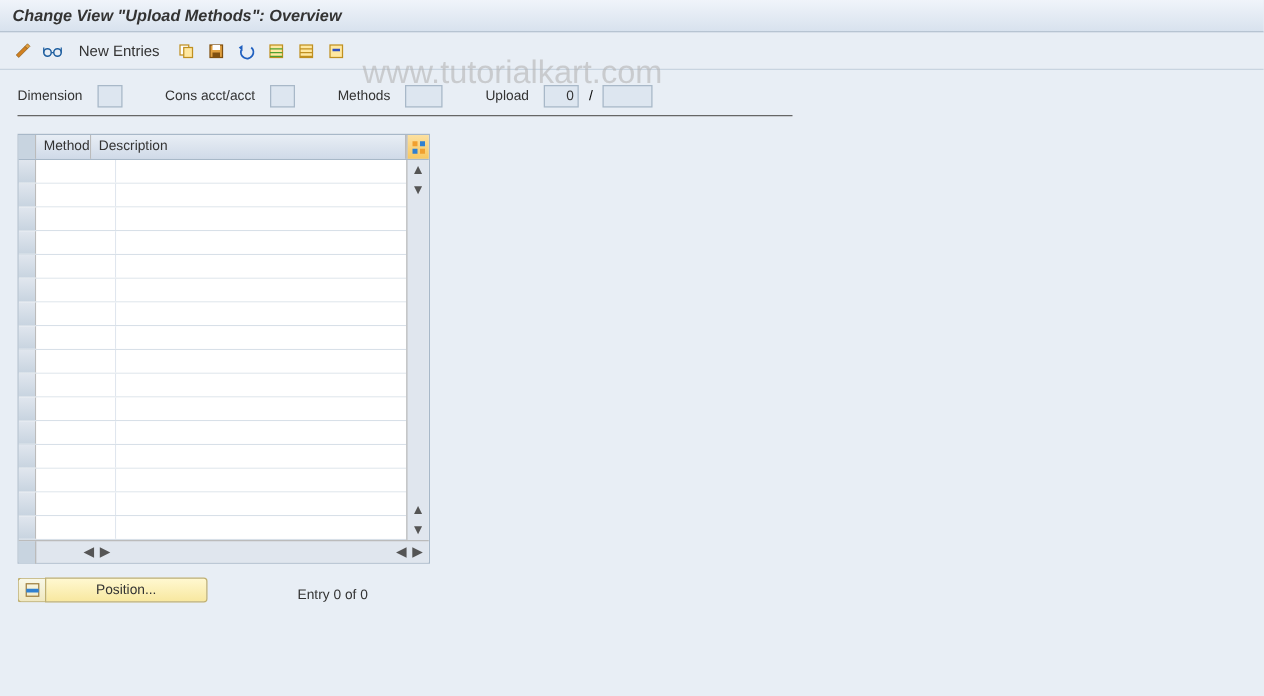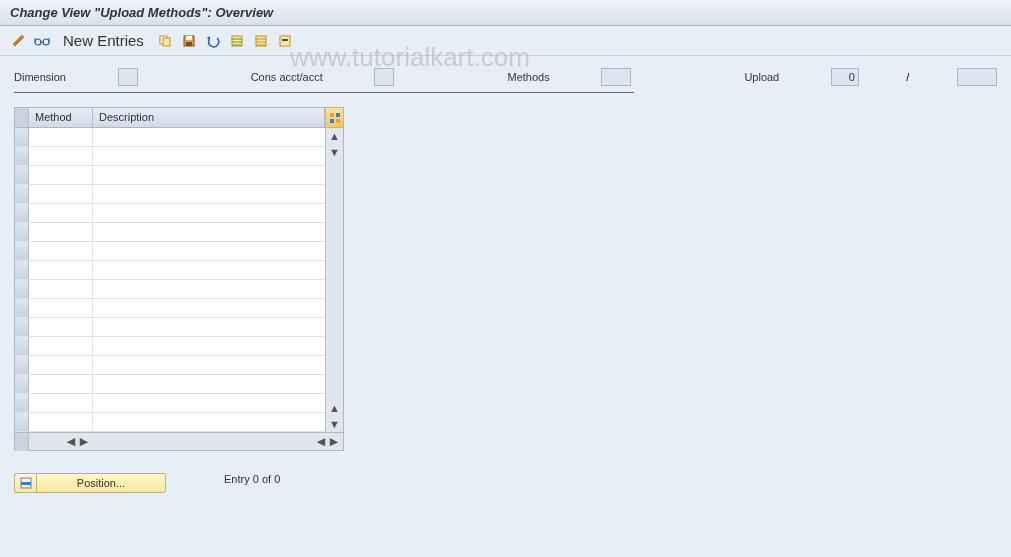--- a/index.html
+++ b/index.html
@@ -41,36 +41,35 @@
       border: 1px solid transparent;
       background: transparent;
       cursor: pointer;
       display: inline-flex;
       align-items: center;
       justify-content: center;
       border-radius: 2px;
     }
     .tool-text-btn {
       padding: 2px 6px;
-      font-size: 15px;
+      font-size: 12px;
       color: #333;
       background: transparent;
       border: 1px solid transparent;
       cursor: pointer;
       border-radius: 2px;
     }
     .content {
       padding: 12px 14px;
     }
     .filter-row {
       display: flex;
       align-items: center;
       gap: 8px;
       margin-bottom: 4px;
-      justify-content: space-between;
     }
     .filter-row label { color: #333; margin-right: 4px; }
     .field {
       background: #dde6f0;
       border: 1px solid #a8b8c8;
       height: 18px;
       padding: 0 3px;
       font-size: 11px;
       color: #333;
     }
@@ -89,21 +88,21 @@
       background: #fff;
       position: relative;
     }
     .table-header {
       display: flex;
       background: #d8e2ee;
       border-bottom: 1px solid #a8b8c8;
       height: 20px;
     }
     .th-sel { width: 14px; border-right: 1px solid #bbb; background: #c8d4e0; }
-    .th-method { width: 64px; padding: 3px 6px; border-right: 1px solid #bbb; background: linear-gradient(#e8eef5,#d0dae8); color:#333;}
+    .th-method { width: 44px; padding: 3px 6px; border-right: 1px solid #bbb; background: linear-gradient(#e8eef5,#d0dae8); color:#333;}
     .th-desc { flex: 1; padding: 3px 6px; border-right: 1px solid #bbb; background: linear-gradient(#e8eef5,#d0dae8); color:#333;}
     .th-config { width: 18px; background: linear-gradient(#fce0a0,#f8c860); border-left:1px solid #bbb; display:flex;align-items:center;justify-content:center;}
     .table-body {
       display: flex;
     }
     .rows-area { flex: 1; }
     .table-row {
       display: flex;
       height: 19px;
       border-bottom: 1px solid #d8e0e8;
@@ -127,24 +126,24 @@
       align-items: center;
       border-top: 1px solid #bbb;
       background: #e0e6ee;
     }
     .hscroll .corner { width:14px; height:18px; border-right:1px solid #bbb; background:#c8d4e0;}
     .hscroll .spacer { width: 64px; border-right: 1px solid #e0e6ee; display:flex; align-items:center; justify-content:flex-end; gap:1px; padding-right:2px;}
     .hscroll .track { flex:1; }
     .hscroll .arrows-right { width: 46px; display:flex; align-items:center; justify-content:flex-end; gap:1px; padding-right:3px;}
     .hscroll .arrow { width:12px;height:12px; color:#555; cursor:pointer; display:inline-flex;align-items:center;justify-content:center;}
     .footer-row {
-      margin-top: 22px;
-      display: flex;
-      align-items: flex-start;
-      gap: 8px;
+      margin-top: 11px;
+      display: flex;
+      align-items: flex-end;
+      gap: 22px;
     }
     .position-btn {
       display:flex;
       align-items:center;
       gap:0;
     }
     .position-icon {
       width:22px; height:20px;
       background: linear-gradient(#f8f8e8,#f0e8c0);
       border:1px solid #c0b070;

